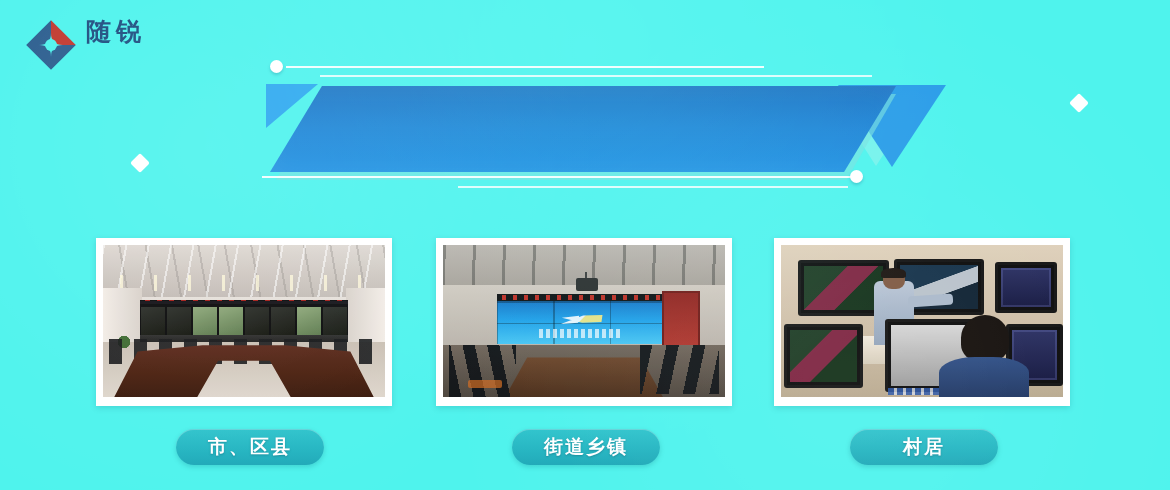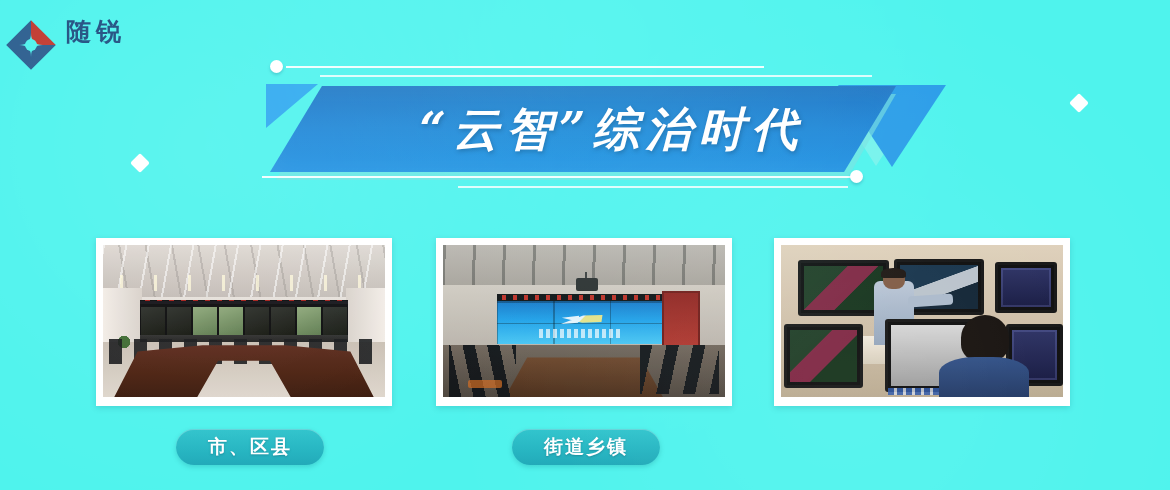--- a/index.html
+++ b/index.html
@@ -23,21 +23,21 @@
       radial-gradient(circle at 18% 30%, rgba(255,255,255,.10), rgba(255,255,255,0) 38%),
       radial-gradient(circle at 72% 78%, rgba(255,255,255,.08), rgba(255,255,255,0) 42%),
       radial-gradient(circle at 50% 10%, rgba(120,255,250,.18), rgba(255,255,255,0) 55%);
     mix-blend-mode: screen;
     opacity: .8;
   }
 
   
   .logo {
     position: absolute;
-    left: 4px; top: 14px;
+    left: 24px; top: 14px;
     width: 160px; height: 62px;
   }
   .logo-mark {
     position: absolute;
     left: 0; top: 4px;
     width: 54px; height: 54px;
   }
   .logo-text {
     position: absolute;
     left: 62px; top: 2px;
@@ -321,21 +321,20 @@
     <div class="line" style="left:24px; top:8px; width:478px;"></div>
     <div class="line thin" style="left:58px; top:17px; width:552px;"></div>
     <div class="dot" style="left:8px; top:2px;"></div>
 
     <div class="tri-left"></div>
     <div class="tri-right-shadow"></div>
     <div class="tri-right"></div>
 
     <div class="banner-shadow"></div>
     <div class="banner"></div>
-    <div class="banner-title">“云智”综治时代</div>
 
     <div class="line" style="left:0px; top:118px; width:600px;"></div>
     <div class="line thin" style="left:196px; top:128px; width:390px;"></div>
     <div class="dot" style="left:588px; top:112px;"></div>
   </div>
 
   <div class="diamond" style="left:133px; top:156px; width:14px; height:14px;"></div>
   <div class="diamond" style="left:1072px; top:96px; width:14px; height:14px;"></div>
 
   <div class="cards">
@@ -420,14 +419,15 @@
         <div class="p3-taskbar"></div>
         <div class="p3-man-head"></div>
         <div class="p3-man-body"></div>
       </div>
     </div>
 
   </div>
 
   <div class="label label-2">街道乡镇</div>
   <div class="label label-1">市、区县</div>
+  <div class="label label-3">村居</div>
 
 </div>
 
 </body></html>

